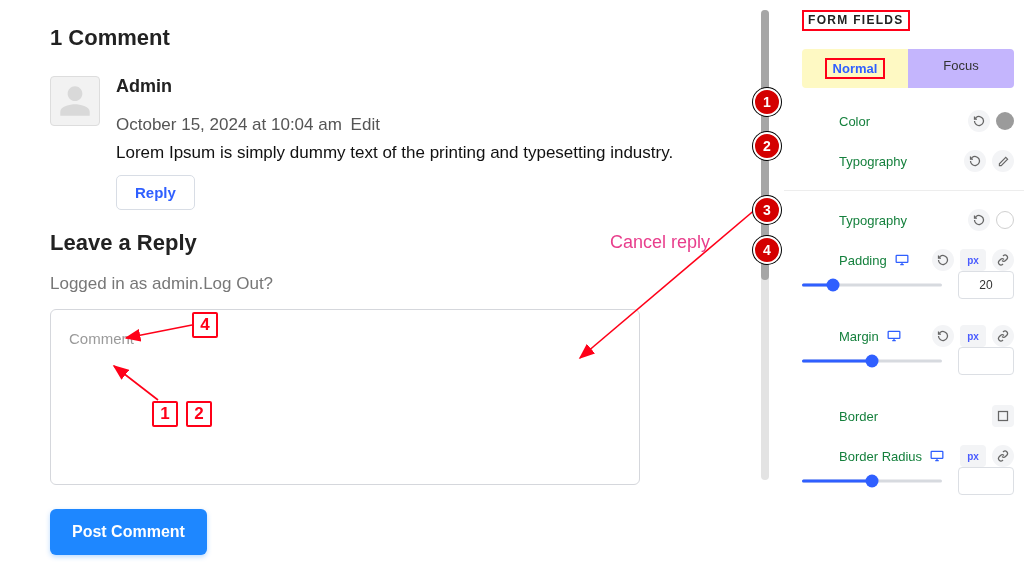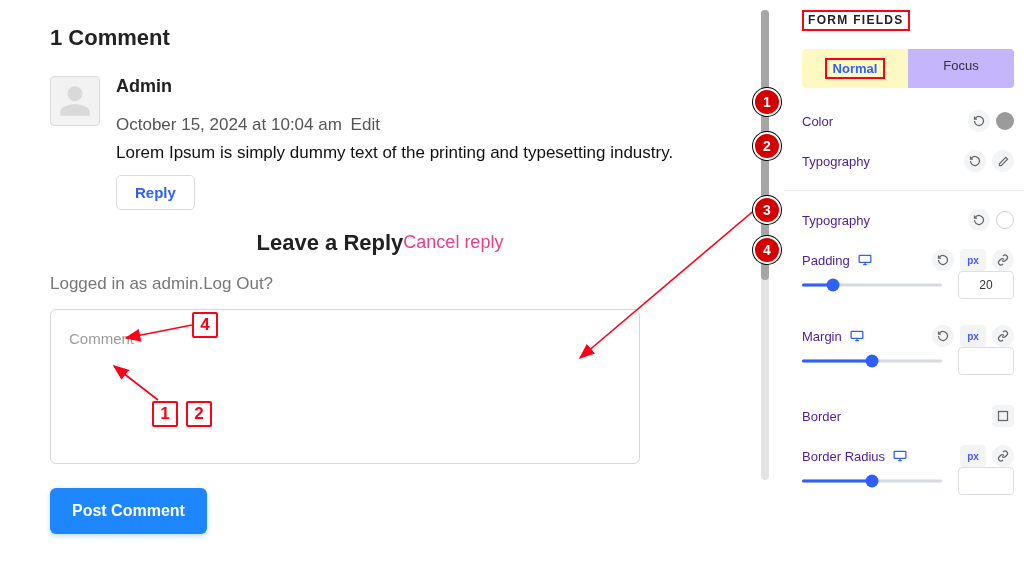--- a/index.html
+++ b/index.html
@@ -12,27 +12,27 @@
   .comment { display:flex; gap:16px; margin-bottom:20px; }
   .avatar { width:50px; height:50px; background:#f2f2f2; border:1px solid #ddd; border-radius:4px; display:flex; align-items:center; justify-content:center; }
   .avatar svg { width:36px; height:36px; fill:#d9d9d9; }
   .comment-body { flex:1; font-size:17px; }
   .author { font-weight:700; font-size:18px; }
   .meta { color:#555; font-size:17px; margin-top:18px; }
   .meta a { color:#555; text-decoration:none; }
   .ctext { margin-top:6px; line-height:1.4; color:#111; }
   .reply-btn { display:inline-block; margin-top:10px; padding:8px 18px; border:1px solid #d8dde5; background:#fff; border-radius:5px; color:#2f5fff; font-weight:600; font-size:15px; cursor:pointer; }
 
-  .reply-head { display:flex; justify-content:center; align-items:center; margin-top:17px; }
+  .reply-head { display:flex; justify-content:space-between; align-items:center; margin-top:17px; }
   .reply-title { font-weight:700; font-size:22px; }
   .cancel-reply { color:#e83e8c; font-size:18px; cursor:pointer; }
 
   .logged-in { margin-top:18px; color:#777; font-size:17px; }
   .form-area { position:relative; margin-top:15px; width:590px; }
-  .comment-input { width:100%; height:155px; border:1px solid #d5d7dc; border-radius:6px; padding:20px 18px; font-size:15px; color:#14532d; resize:none; font-family:inherit; }
+  .comment-input { width:100%; height:176px; border:1px solid #d5d7dc; border-radius:6px; padding:20px 18px; font-size:15px; color:#14532d; resize:none; font-family:inherit; }
   .comment-input::placeholder { color:#9a9a9a; }
 
   .post-btn { margin-top:20px; padding:14px 22px; background:#1e87ff; color:#fff; border:none; border-radius:6px; font-weight:700; font-size:16px; cursor:pointer; box-shadow:0 2px 5px rgba(30,135,255,0.3); }
 
   
   .ann { position:absolute; pointer-events:none; }
   .num-box { border:2px solid #ff0018; color:#ff0018; font-weight:700; font-size:17px; width:26px; height:26px; display:flex; align-items:center; justify-content:center; border-radius:2px; }
   .arrow-svg { position:absolute; left:0; top:0; width:760px; height:581px; overflow:visible; pointer-events:none; }
 
   
@@ -45,21 +45,21 @@
   .section-title { font-weight:800; letter-spacing:1.3px; font-size:12px; color:#222; }
 
   .tabs { display:flex; margin-top:18px; border-radius:4px; overflow:hidden; }
   .tab { flex:1; text-align:center; padding:9px 0; font-size:13px; background:#fbfbfb; color:#333; cursor:pointer; }
   .tab.active { background:#fef9c3; }
   .tab-normal-inner { display:inline-block; border:2px solid #ff0018; padding:1px 6px; color:#2f5fff; font-weight:600; }
   .tab.focus-tab { background:#c4b5fd; color:#333; }
 
   .prop { display:flex; align-items:center; justify-content:space-between; margin-top:18px; }
   .prop.first { margin-top:22px; }
-  .prop-label { font-size:13px; color:#4c1d95; display:flex; align-items:center; gap:8px; }
+  .prop-label { font-size:13px; color:#15803d; display:flex; align-items:center; gap:8px;margin-left:37px; }
   .ctrls { display:flex; align-items:center; gap:6px; }
 
   .icon-btn { width:22px; height:22px; border-radius:50%; background:#f3f4f6; display:flex; align-items:center; justify-content:center; cursor:pointer; color:#666; }
   .square-btn { border-radius:4px; }
   .unit-btn { width:26px; height:22px; border-radius:4px; background:#f3f4f6; display:flex; align-items:center; justify-content:center; cursor:pointer; color:#4a5cff; font-size:10px; font-weight:600; }
 
   .swatch { width:18px; height:18px; border-radius:50%; background:#9b9b9b; }
   .swatch.hollow { background:#fff; border:1px solid #d0d0d0; }
 
   .device-icon svg { width:14px; height:12px; display:block; }

